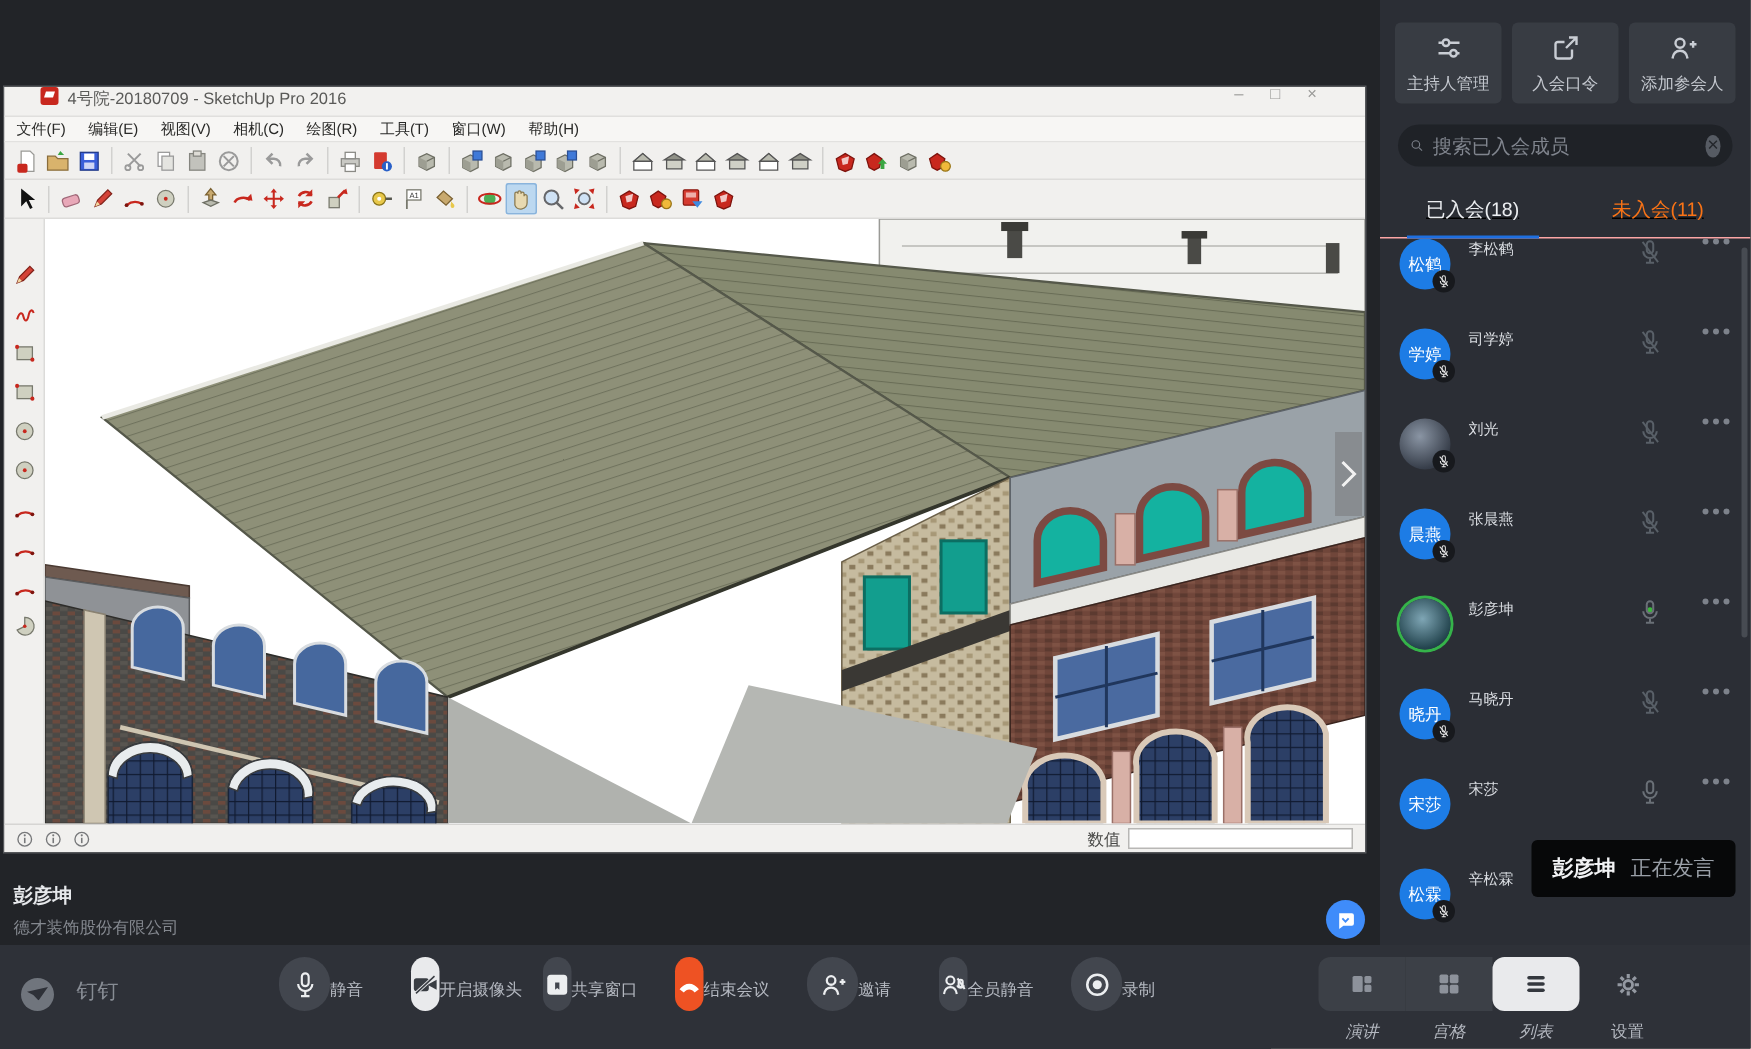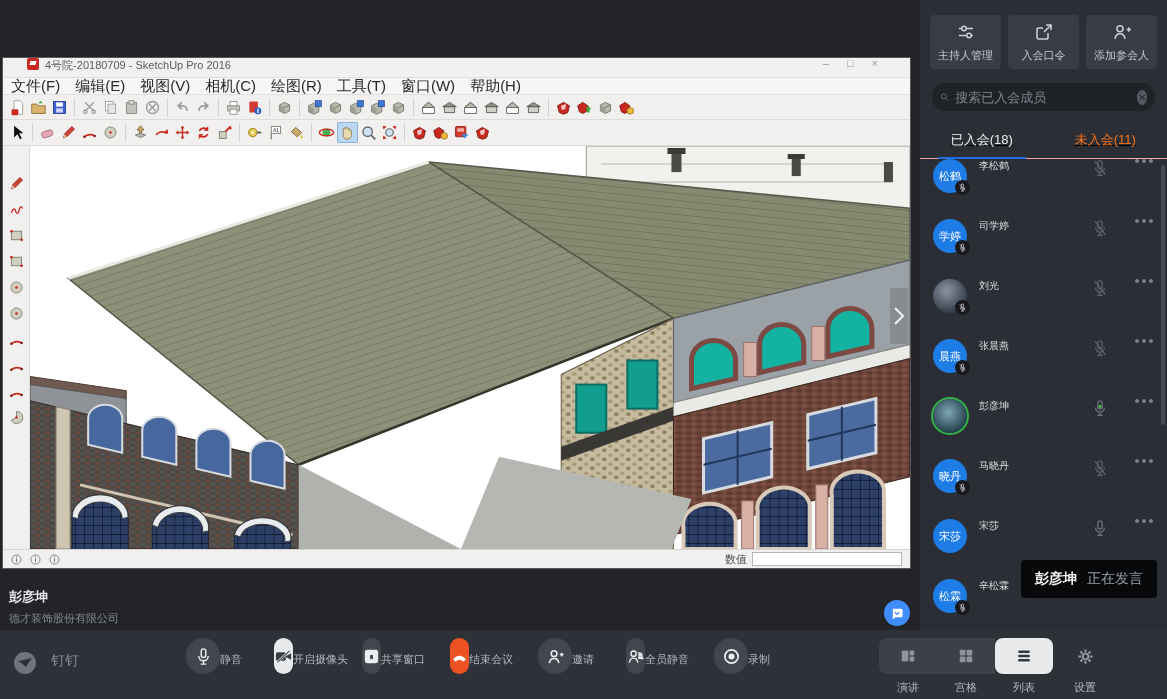--- a/index.html
+++ b/index.html
@@ -13,21 +13,21 @@
   .su-window { position:absolute; left:3px; top:58px; width:907px; height:510px;
     background:#f0efed; display:flex; flex-direction:column; box-shadow:0 0 0 1px #55575a; }
   .su-titlebar { height:20px; background:#f2f1ef; display:flex; align-items:flex-start;
     padding:0 24px; gap:6px; border-bottom:1px solid #e0dfdd; }
   .su-logo { width:12px; height:12px; background:#c8281e; border-radius:2px; position:relative; flex:0 0 auto;}
   .su-logo::after{content:"";position:absolute;left:3px;top:3px;width:6px;height:4px;background:#fff;transform:skewX(-18deg);}
   .su-title { font-size:11px; color:#5a5a58; flex:1; white-space:nowrap; overflow:hidden; }
   .su-ctrls { display:flex; gap:18px; color:#9a9a98; font-size:11px; padding-right:8px; }
   .su-ctrls span{ cursor:default; line-height:1; }
   .su-menubar { height:17px; background:#f7f6f4; display:flex; align-items:center;
-    padding:0 8px; gap:15px; font-size:15px; color:#2a2a28; border-bottom:1px solid #e2e1df; }
+    padding:0 8px; gap:15px; font-size:10px; color:#2a2a28; border-bottom:1px solid #e2e1df; }
   .su-toolbar { display:flex; align-items:center; padding:0 4px; background:#f1f0ee;
     border-bottom:1px solid #dddcda; }
   .su-toolbar.r1 { height:25px; } .su-toolbar.r2 { height:26px; }
   .tbi { width:21px; height:21px; display:inline-flex; align-items:center; justify-content:center;
     border-radius:2px; flex:0 0 auto; }
   .tbi svg { width:17px; height:17px; }
   .tbi.active { background:#bcd8f0; box-shadow:inset 0 0 0 1px #8ab4dc; }
   .tbsep { width:1px; height:18px; background:#d2d1cf; margin:0 4px; flex:0 0 auto; }
   .su-body { flex:1; display:flex; min-height:0; }
   .su-palette { width:27px; background:#f1f0ee; border-right:1px solid #dcdbd9;
@@ -106,21 +106,21 @@
   .bar-center { position:absolute; left:186px; top:8px; display:flex; gap:32px; }
   .bar-btn { width:56px; display:flex; flex-direction:row; align-items:center; cursor:pointer; }
   .bar-pill { width:56px; height:36px; border-radius:18px; background:#42464e;
     display:flex; align-items:center; justify-content:center; }
   .bar-pill svg { width:19px; height:19px; color:#eceef0; }
   .bar-pill.light { background:#e9eaec; } .bar-pill.light svg { color:#393d43; }
   .bar-pill.danger { background:#ee5223; }
   .bar-lbl { margin-top:6px; font-size:11px; color:#b4b8c0; white-space:nowrap; }
   .bar-right { position:absolute; right:56px; top:8px; display:flex; align-items:flex-start; }
   .seg { display:flex; }
-  .seg-btn { width:58px; display:flex; flex-direction:column; align-items:center; cursor:pointer; }
+  .seg-btn { width:58px; display:flex; flex-direction:column; align-items:center; cursor:pointer;font-style:italic; }
   .seg-cell { width:58px; height:36px; background:#3c4047; display:flex; align-items:center; justify-content:center; }
   .seg-btn:first-child .seg-cell{ border-radius:8px 0 0 8px; }
   .seg-cell svg { width:18px; height:18px; color:#8d929b; }
   .seg-cell.active { background:#e9eaec; border-radius:8px; }
   .seg-cell.active svg { color:#34383e; }
   .gear-btn { width:52px; display:flex; flex-direction:column; align-items:center; cursor:pointer; margin-left:6px; }
   .gear-cell { height:36px; display:flex; align-items:center; justify-content:center; }
   .gear-cell svg { width:19px; height:19px; color:#9398a1; }
 </style>
 </head>

